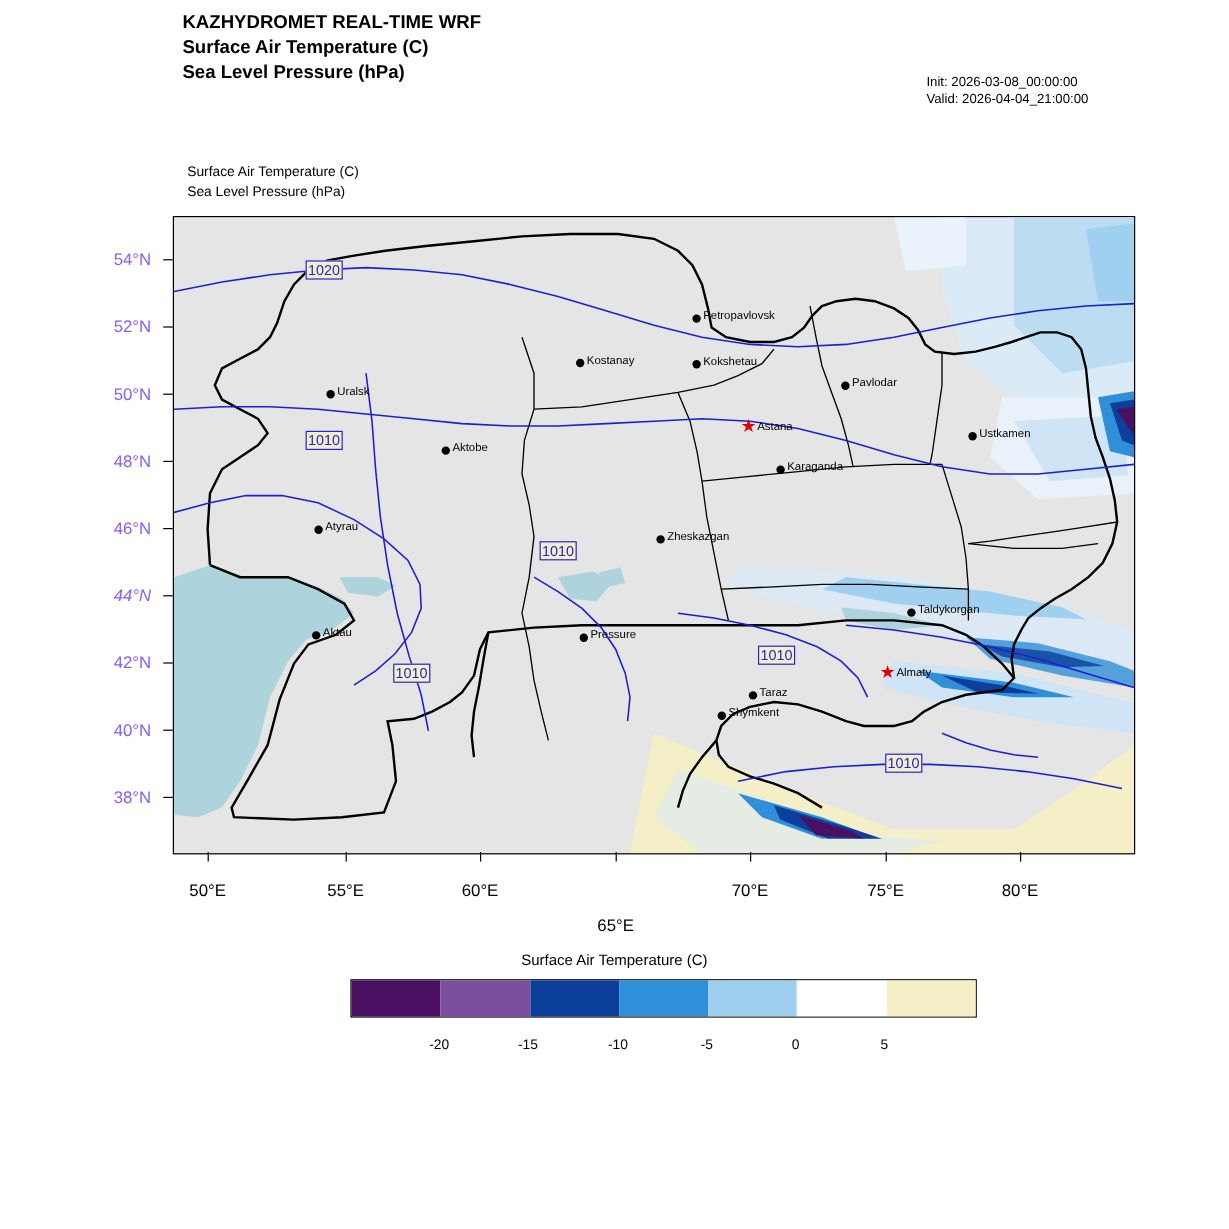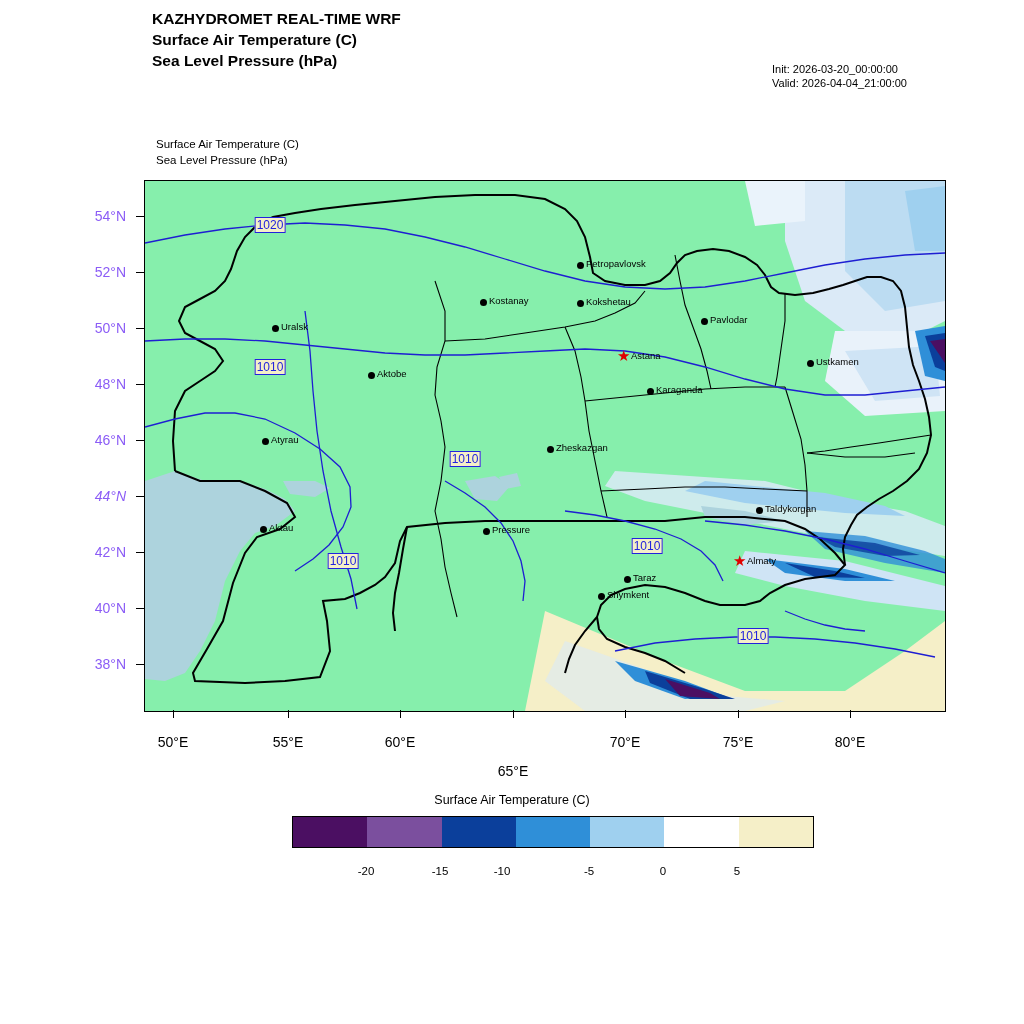--- a/index.html
+++ b/index.html
@@ -7,21 +7,21 @@
     width:1024px;height:1024px;background:#ffffff;
     font-family:"Liberation Sans", sans-serif;
     position:relative;overflow:hidden;
   }
   .title-block{position:absolute;left:152px;top:8px;}
   .title-line{font-size:15.5px;font-weight:bold;color:#000;line-height:21px;white-space:nowrap;}
   .init-block{position:absolute;left:772px;top:62px;font-size:11px;line-height:14px;color:#000;}
   .sub-block{position:absolute;left:156px;top:136px;font-size:11.5px;line-height:16px;color:#000;}
 
   .plot{position:absolute;left:144px;top:180px;width:800px;height:530px;
-        border:1px solid #000;background:#86efac;overflow:hidden;}
+        border:1px solid #000;background:#e5e5e5;overflow:hidden;}
   .plot svg{position:absolute;left:0;top:0;}
 
   .ylabels{position:absolute;left:60px;top:180px;width:80px;height:530px;}
   .ylabels div{position:absolute;right:14px;font-size:14px;color:#8b5cf6;transform:translateY(-50%);white-space:nowrap;}
   .ytick{position:absolute;left:136px;width:8px;height:1px;background:#000;}
 
   .xlabels{position:absolute;left:144px;top:716px;width:800px;height:40px;}
   .xlabels div{position:absolute;top:18px;font-size:14px;color:#000;transform:translateX(-50%);white-space:nowrap;}
   .xtick{position:absolute;top:710px;width:1px;height:8px;background:#000;}
 
@@ -41,21 +41,21 @@
 </head>
 <body>
 
 <div class="title-block">
   <div class="title-line">KAZHYDROMET REAL-TIME WRF</div>
   <div class="title-line">Surface Air Temperature  (C)</div>
   <div class="title-line">Sea Level Pressure  (hPa)</div>
 </div>
 
 <div class="init-block">
-  <div>Init: 2026-03-20_00:00:00</div>
+  <div>Init: 2026-03-08_00:00:00</div>
   <div>Valid: 2026-04-04_21:00:00</div>
 </div>
 
 <div class="sub-block">
   <div>Surface Air Temperature   (C)</div>
   <div>Sea Level Pressure   (hPa)</div>
 </div>
 
 <div class="plot">
   <svg width="800" height="530" viewBox="0 0 800 530">
@@ -250,17 +250,17 @@
   <span style="background:#7b4f9e"></span>
   <span style="background:#0b3f9b"></span>
   <span style="background:#2f8fd8"></span>
   <span style="background:#9fd0ef"></span>
   <span style="background:#ffffff"></span>
   <span style="background:#f5efc8"></span>
 </div>
 <div class="cblabels">
   <div style="left:74px;">-20</div>
   <div style="left:148px;">-15</div>
-  <div style="left:210px;">-10</div>
+  <div style="left:223px;">-10</div>
   <div style="left:297px;">-5</div>
   <div style="left:371px;">0</div>
   <div style="left:445px;">5</div>
 </div>
 
 </body></html>

